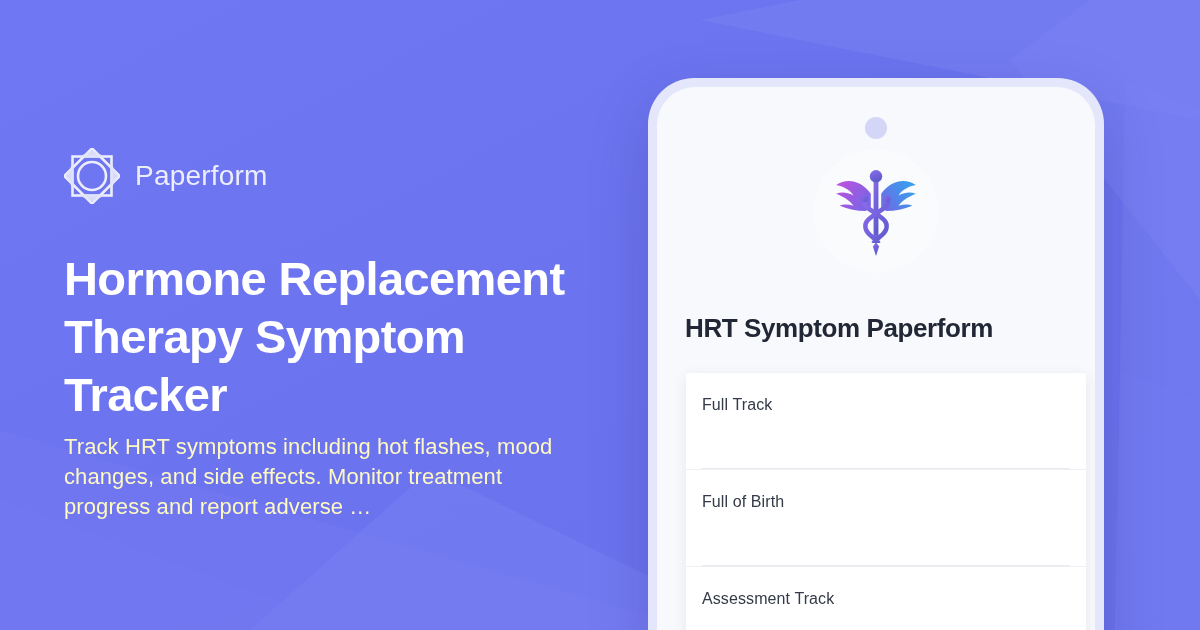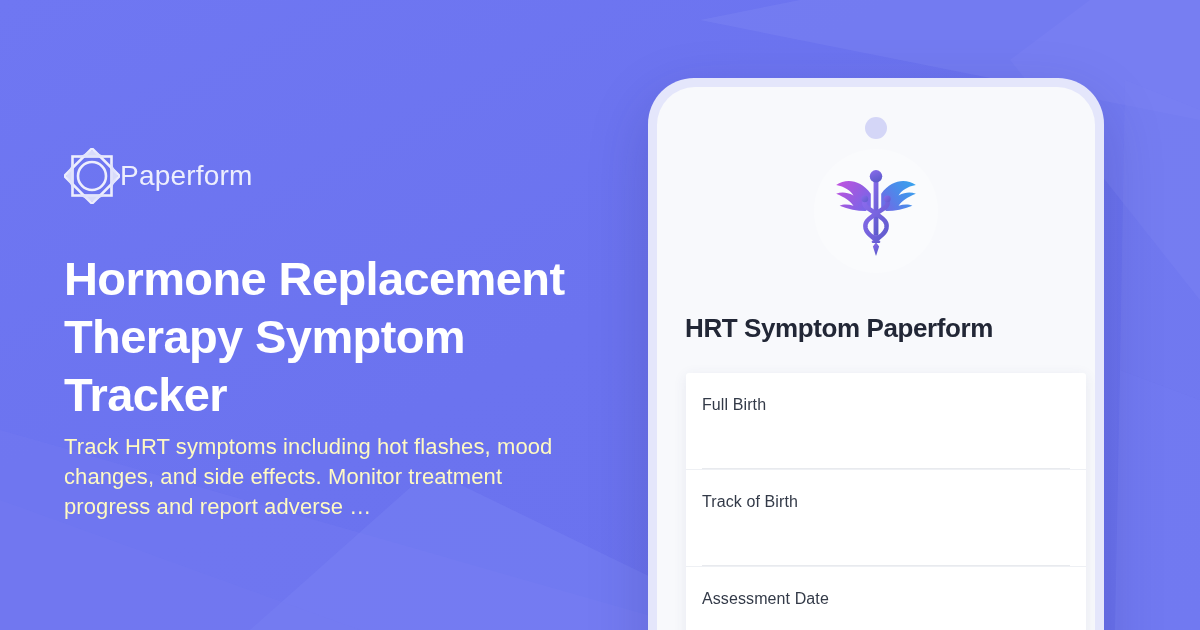--- a/index.html
+++ b/index.html
@@ -35,21 +35,21 @@
     height: 630px;
   }
 
   
   .brand {
     position: absolute;
     top: 148px;
     left: 0;
     display: flex;
     align-items: center;
-    gap: 0;
+    gap: 15px;
   }
   .brand-mark { width: 56px; height: 56px; display: block; flex: 0 0 auto; }
   .brand-name {
     color: #EDEEFD;
     font-size: 28px;
     font-weight: 400;
     letter-spacing: 0.2px;
     line-height: 1;
     white-space: nowrap;
   }
@@ -280,35 +280,35 @@
           <circle cx="73" cy="46" r="4"></circle>
         </g>
       </svg>
     </div>
 
     <h2 class="form-title">HRT Symptom Paperform</h2>
 
     <div class="form-card">
 
       <div class="field">
-        <div class="field-label">Full Birth</div>
+        <div class="field-label">Full Track</div>
         <div class="field-input">
           <span class="field-input-text" placeholder=""></span>
         </div>
       </div>
 
       <div class="field">
-        <div class="field-label">Track of Birth</div>
+        <div class="field-label">Full of Birth</div>
         <div class="field-input">
           <span class="field-input-text" placeholder=""></span>
         </div>
       </div>
 
       <div class="field">
-        <div class="field-label">Assessment Date</div>
+        <div class="field-label">Assessment Track</div>
         <div class="field-input">
           <span class="field-input-text" placeholder=""></span>
         </div>
       </div>
 
     </div>
   </div>
 </div>
 
 </body></html>

